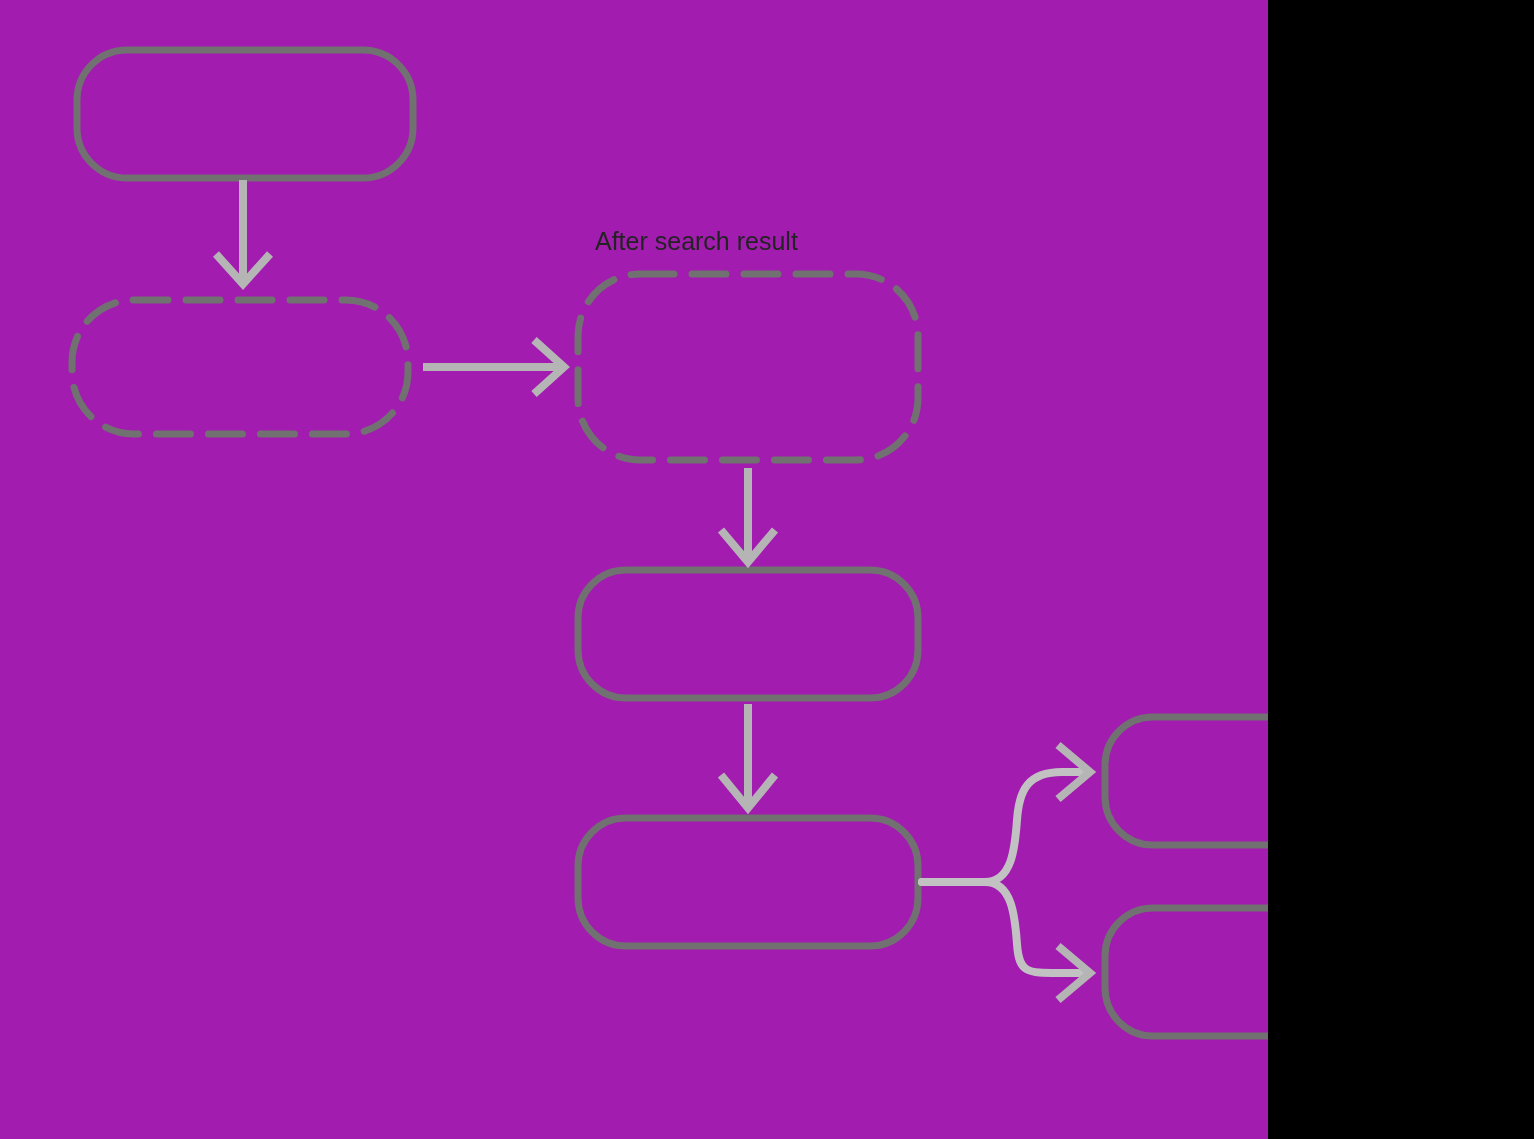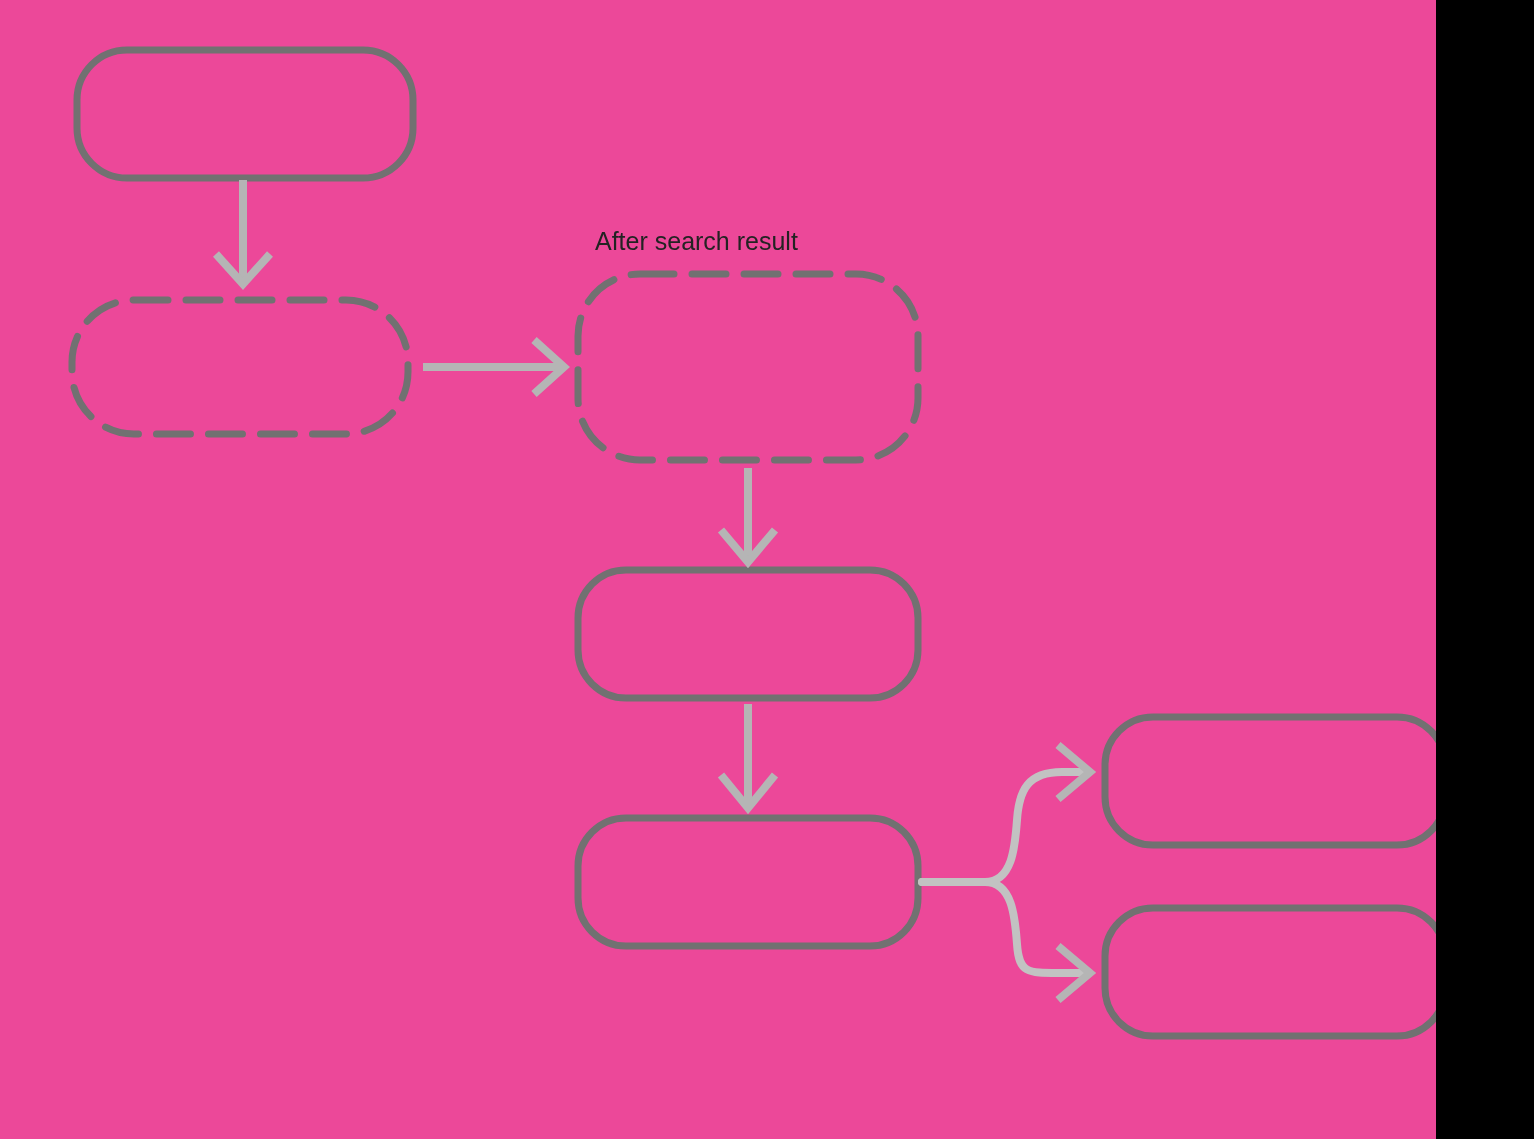--- a/index.html
+++ b/index.html
@@ -5,23 +5,23 @@
   html, body {
     margin: 0;
     padding: 0;
     background: #000000;
   }
   body {
     font-family: "Liberation Sans", sans-serif;
   }
   #canvas {
     position: relative;
-    width: 1436px;
+    width: 1268px;
     height: 1139px;
-    background: #ec4899;
+    background: #a21caf;
     overflow: hidden;
   }
   #flow-svg {
     position: absolute;
     top: 0;
     left: 0;
     width: 1534px;
     height: 1139px;
     display: block;
   }

